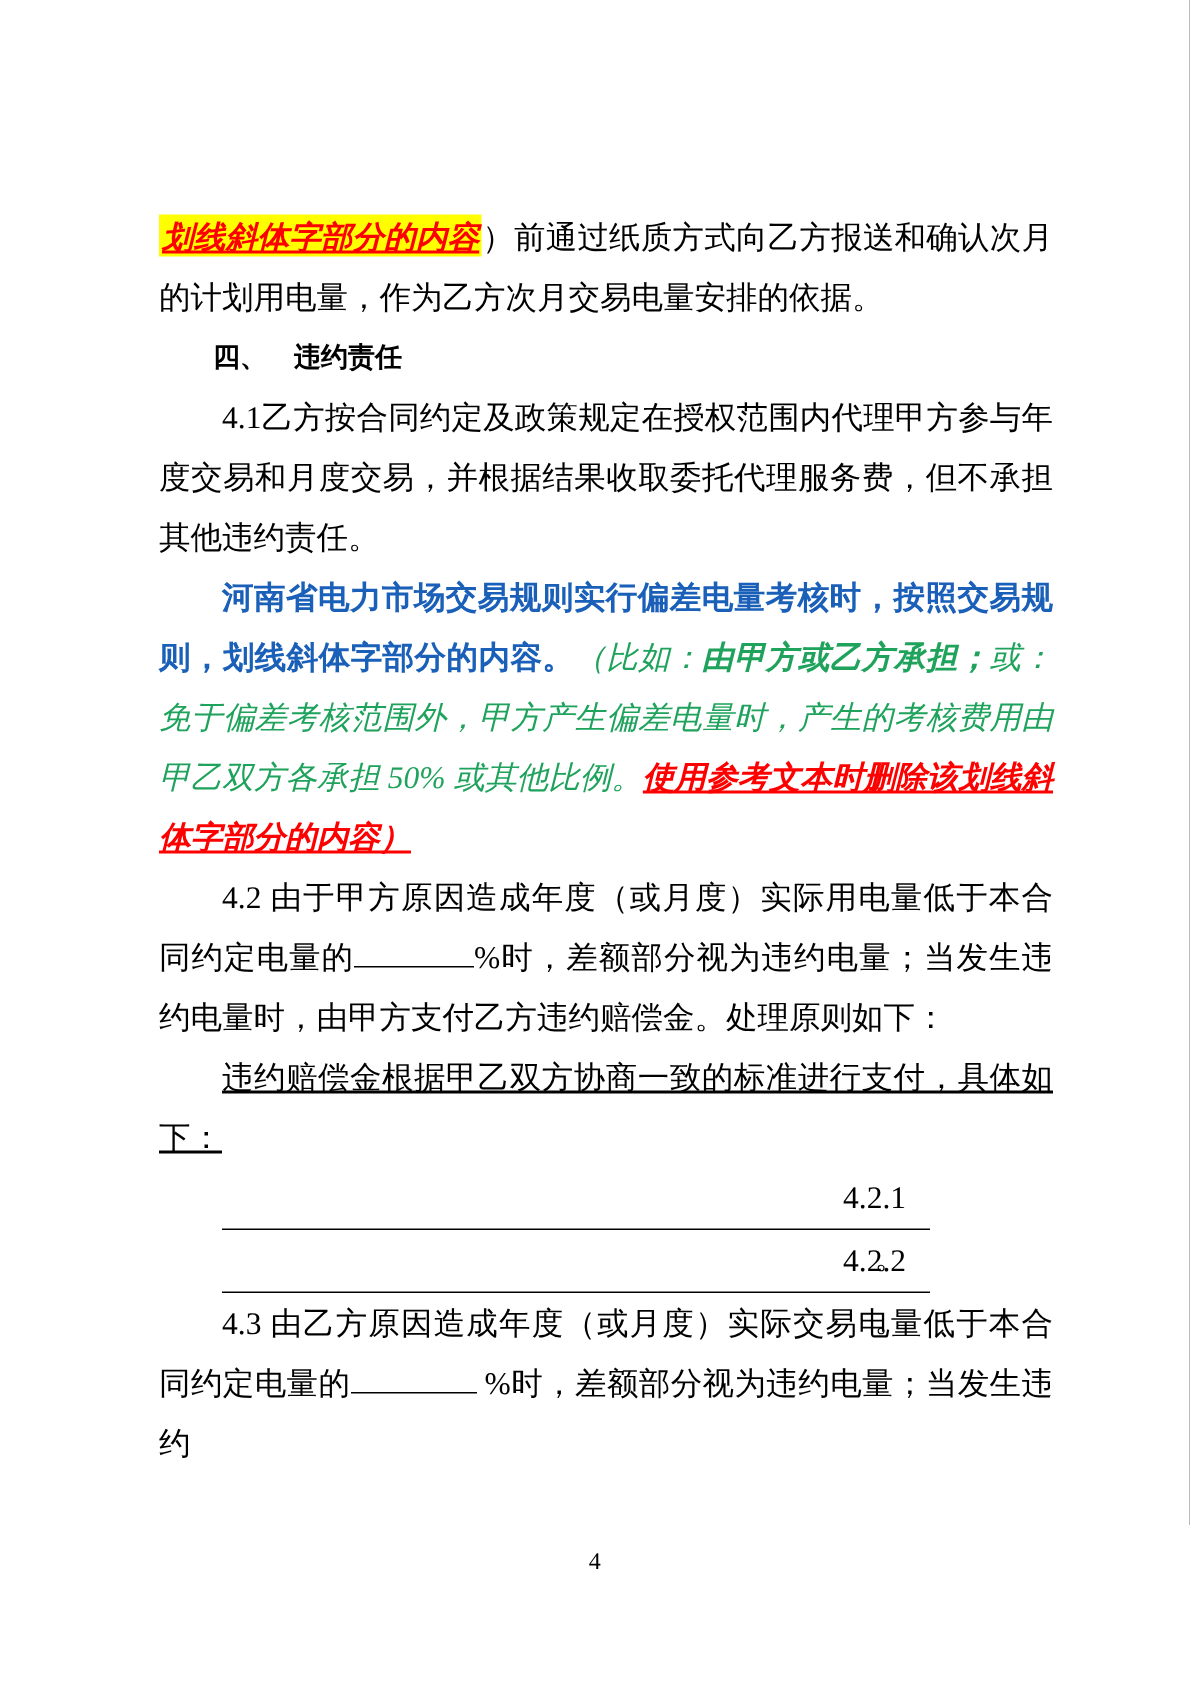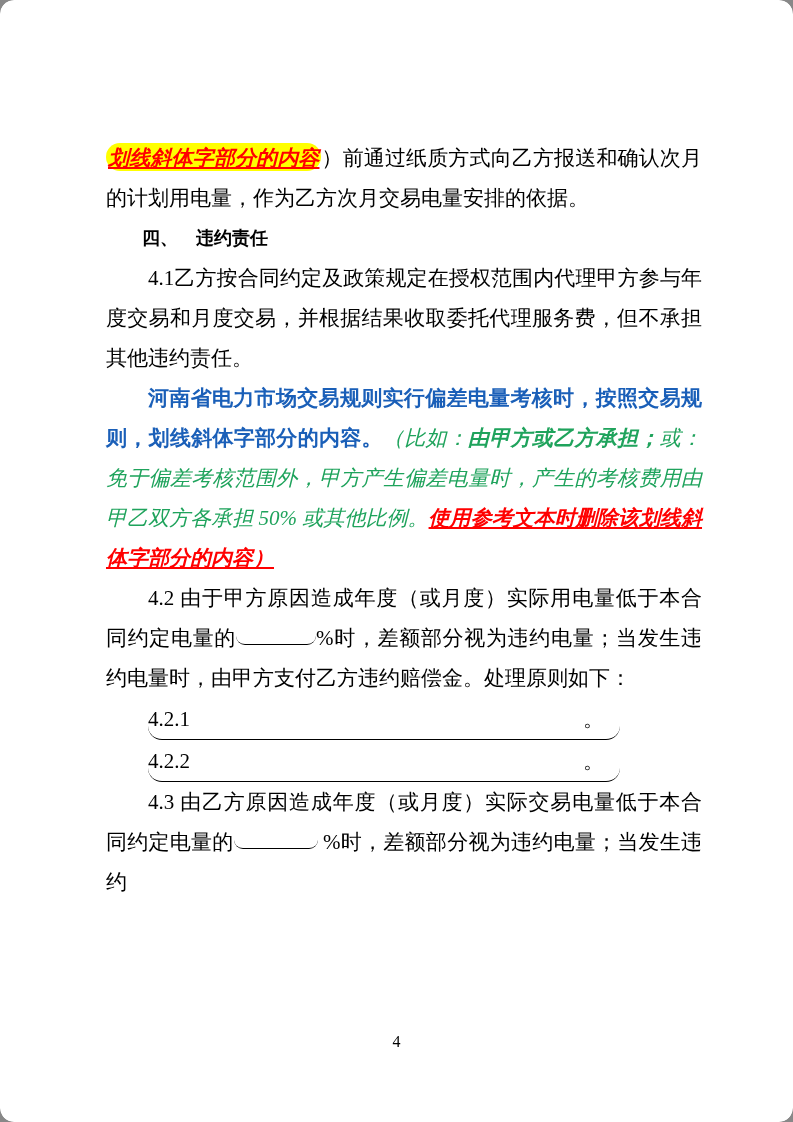--- a/index.html
+++ b/index.html
@@ -1,15 +1,15 @@
 <!DOCTYPE html>
 <html style="--highlight: #ffff00; --red: #ff0000; --blue: #1a5fb8; --green: #1fa35c; --text: #000000; --paper: #ffffff;"><head>
 <meta charset="utf-8">
 <style>
-  * { margin: 0; padding: 0; box-sizing: border-box; border-radius: 14px; }
+  * { margin: 0; padding: 0; box-sizing: border-box; }
   html, body { background: #888; }
   .page {
     position: relative;
     width: 793px;
     height: 1122px;
     margin: 0 auto;
     background: #ffffff;
     font-family: "Liberation Serif", "DejaVu Serif", serif;
     color: #000000;
     overflow: hidden;
@@ -68,20 +68,21 @@
   .fill-row {
     display: flex;
     justify-content: space-between;
     align-items: flex-end;
     margin-left: 42px;
     width: 472px;
     border-bottom: 1px solid #000;
     padding-right: 16px;
     line-height: 40px;
     height: 42px;
+    flex-direction: column;
   }
   .page-number {
     position: absolute;
     left: 0;
     top: 1030px;
     width: 100%;
     text-align: center;
     font-size: 16px;
     line-height: 24px;
   }
@@ -96,20 +97,21 @@
 
 
     <h2 class="heading">四、　违约责任</h2>
 
     <p class="para">4.1乙方按合同约定及政策规定在授权范围内代理甲方参与年度交易和月度交易，并根据结果收取委托代理服务费，但不承担其他违约责任。</p>
 
     <p class="para"><span class="blue-bold">河南省电力市场交易规则实行偏差电量考核时，按照交易规则，划线斜体字部分的内容。</span><span class="green-ital">（比如：</span><span class="green-ital bold">由甲方或乙方承担；</span><span class="green-ital">或：免于偏差考核范围外，甲方产生偏差电量时，产生的考核费用由甲乙双方各承担 50% 或其他比例。</span><span class="red-note">使用参考文本时删除该划线斜体字部分的内容）</span></p>
 
     <p class="para"><span>4.2 由于甲方原因造成年度（或月度）实际用电量低于本合同约定电量的</span><span class="blank-line blank-42"></span><span>%时，差额部分视为违约电量；当发生违约电量时，由甲方支付乙方违约赔偿金。处理原则如下：</span></p>
 
+    <p class="para"><span class="black-underline">违约赔偿金根据甲乙双方协商一致的标准进行支付，具体如下：</span></p>
 
     <div class="fill-row">
       <span>4.2.1</span>
       <span>。</span>
     </div>
 
     <div class="fill-row">
       <span>4.2.2</span>
       <span>。</span>
     </div>

